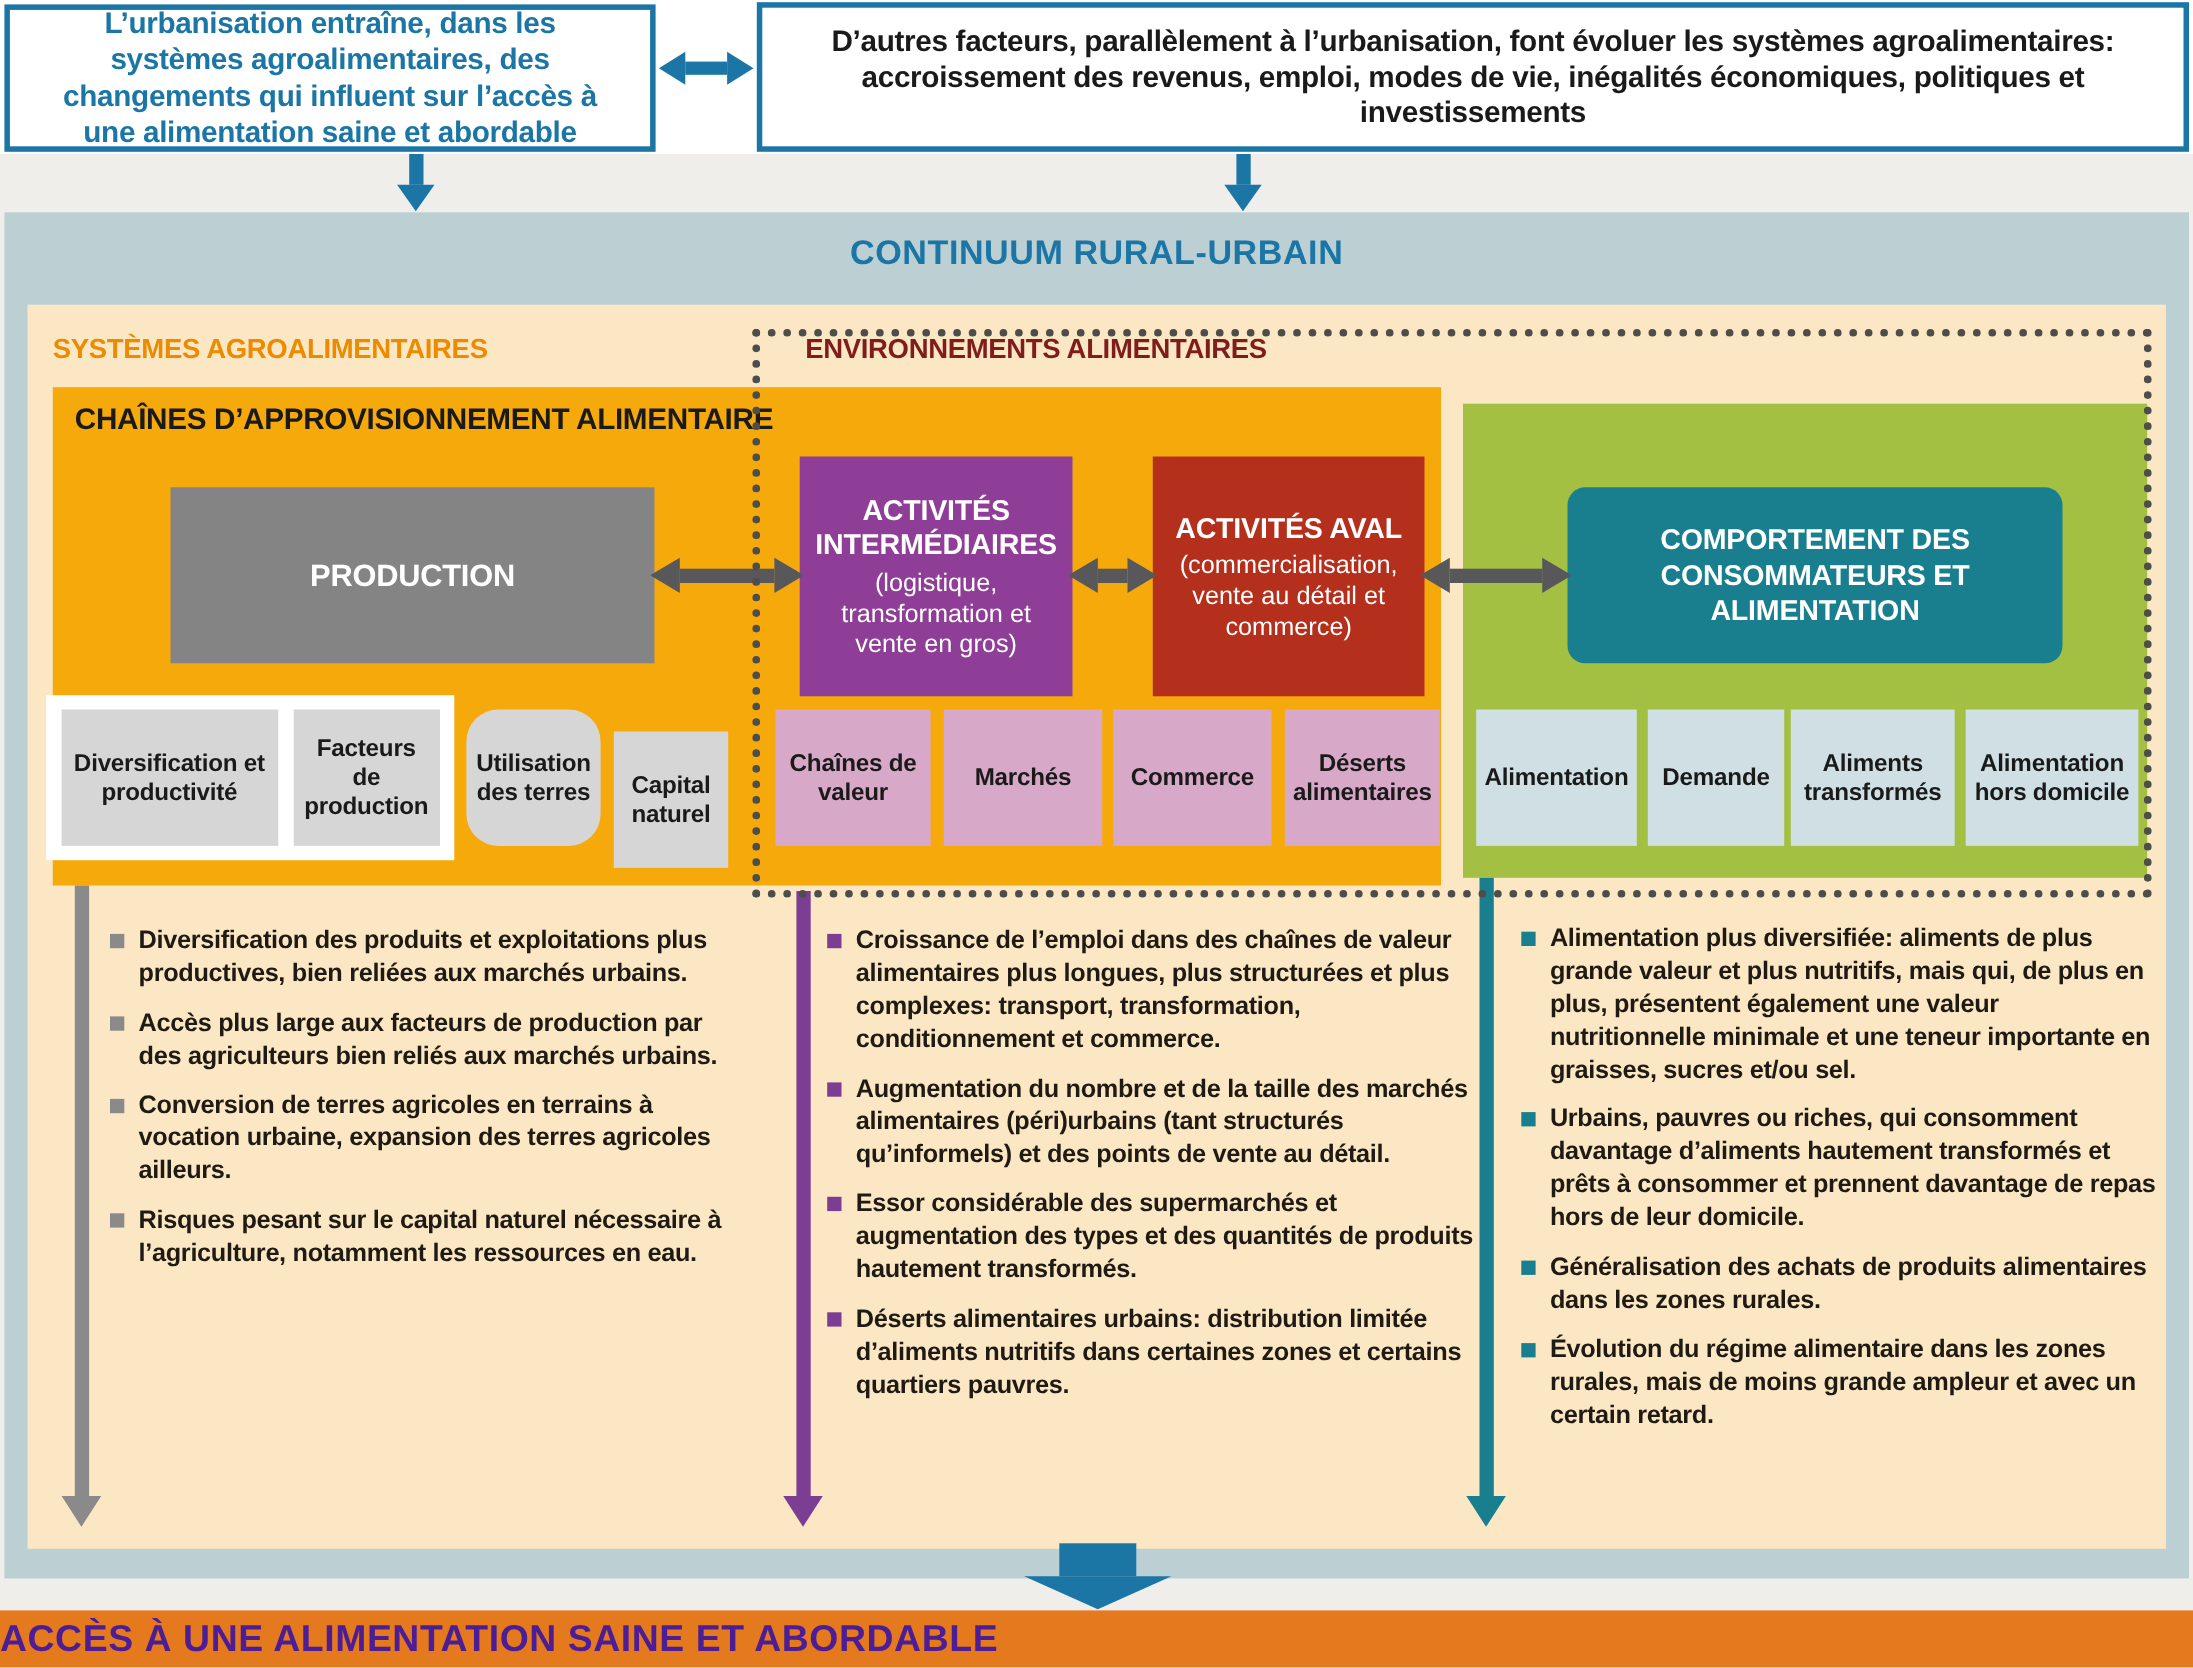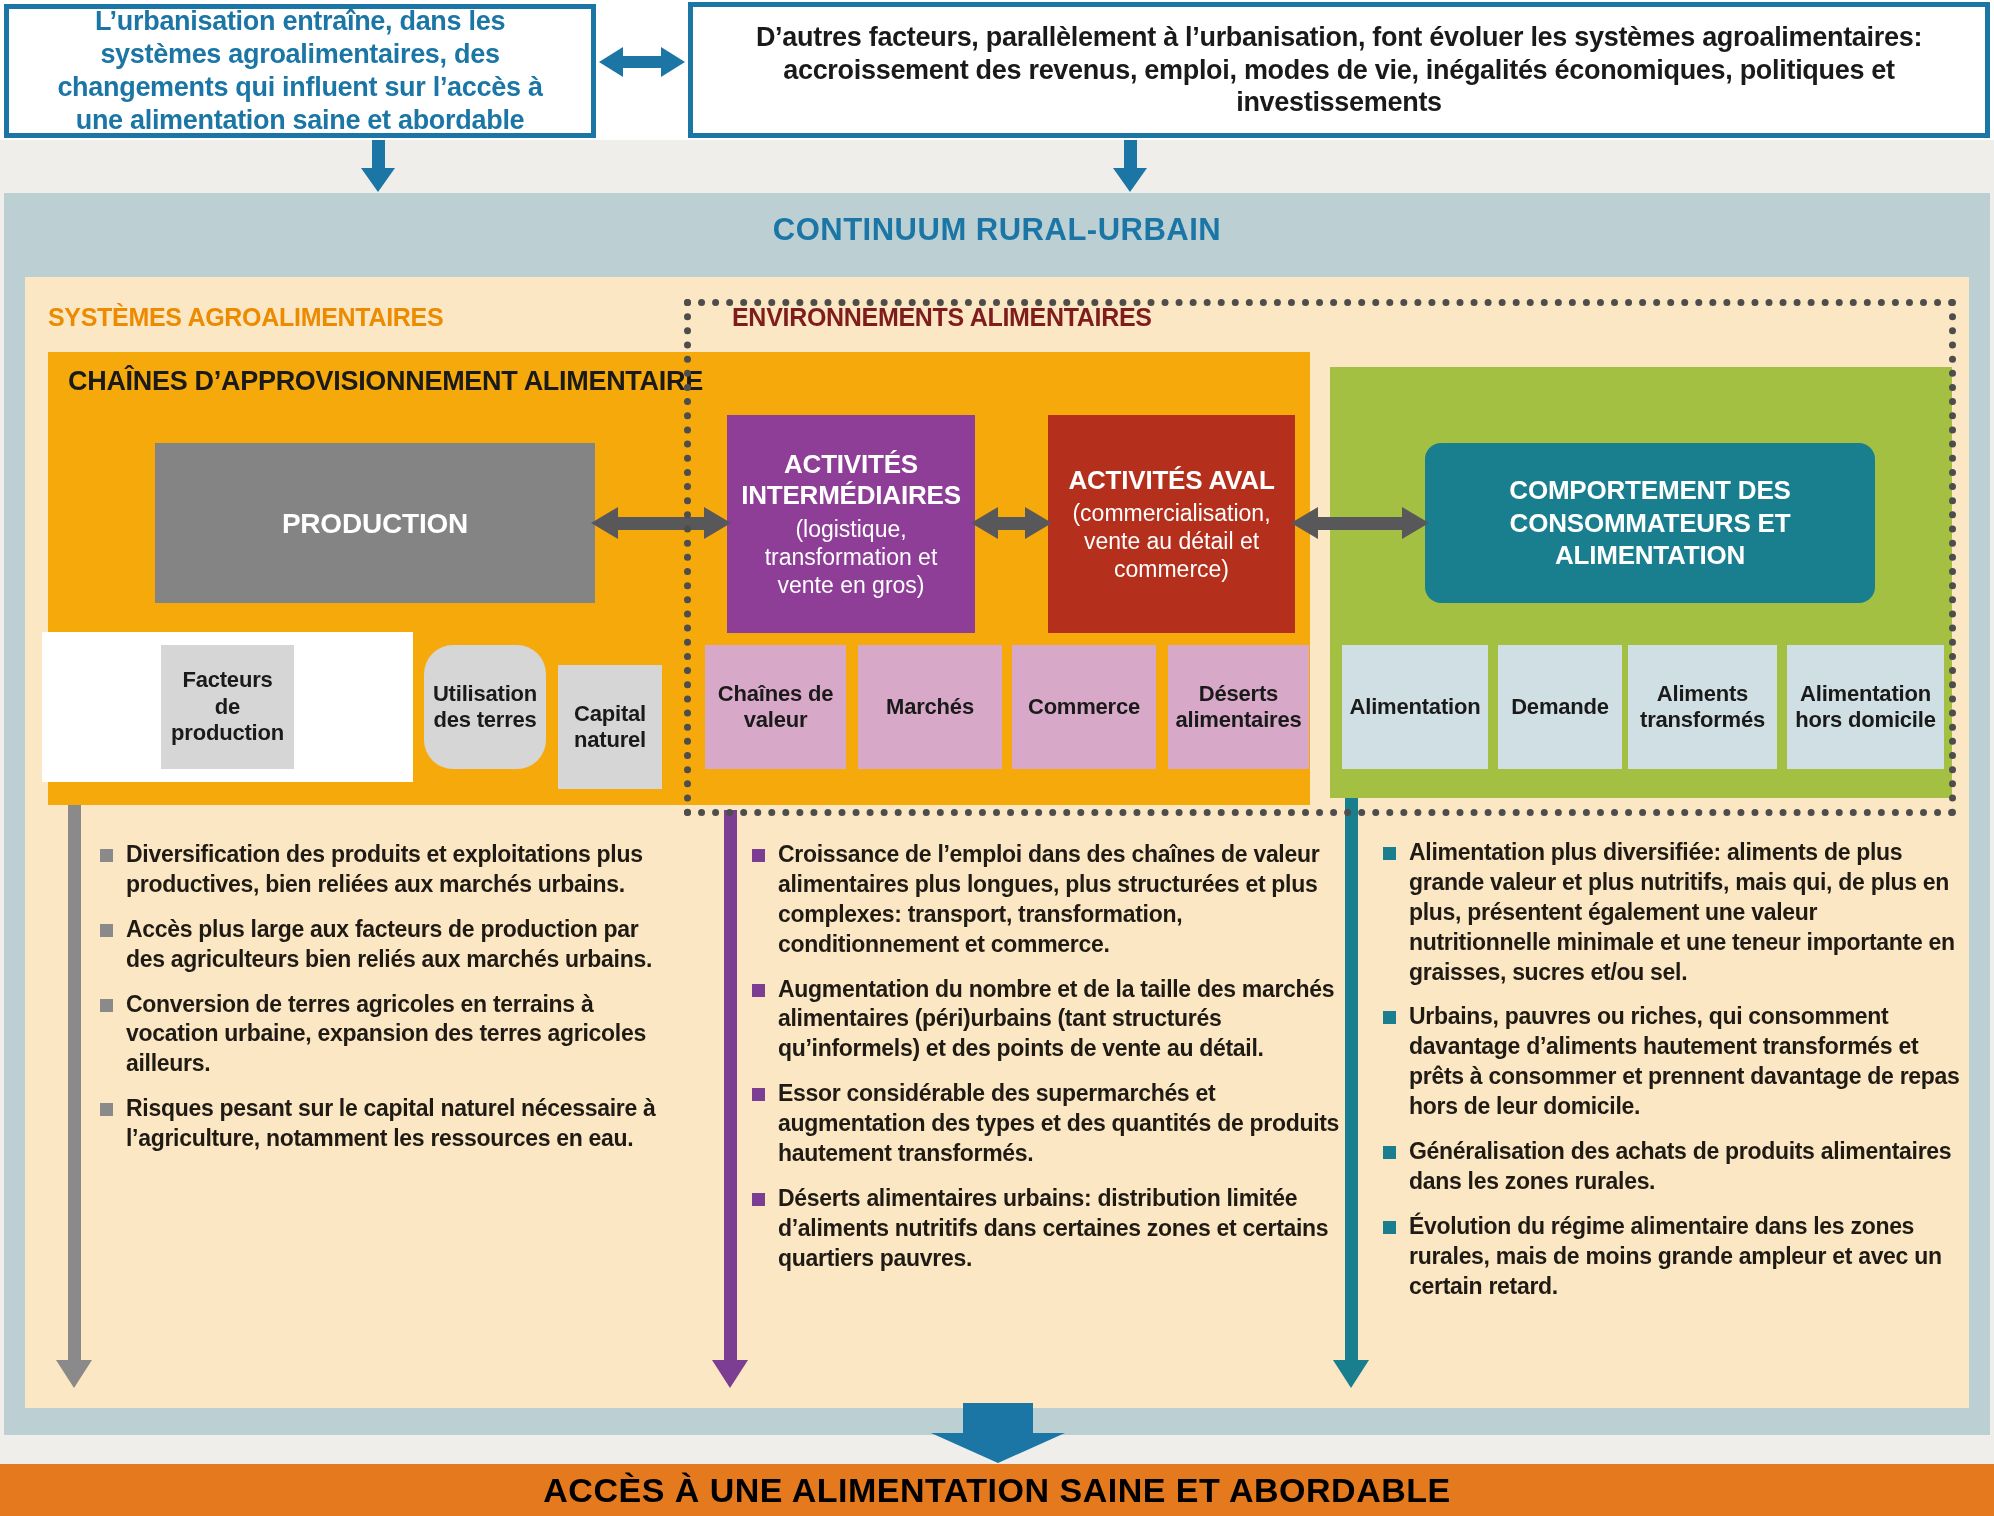--- a/index.html
+++ b/index.html
@@ -112,21 +112,21 @@
   .bl3{left:1383px;top:838px;width:577px;}
   .bl1 .sq{background:var(--bulletgray,#8A8A8A);}
   .bl2 .sq{background:var(--bulletpurple,#7C3E92);}
   .bl3 .sq{background:var(--bulletteal,#197F8F);}
 
   
   .big-arrow{left:931px;top:1403px;width:134px;height:60px;display:flex;flex-direction:column;align-items:center;z-index:7;}
   .big-arrow .bstem{width:70px;height:30px;background:var(--blue,#1B76A6);}
   .big-arrow .bhead{width:0;height:0;border-left:67px solid transparent;border-right:67px solid transparent;border-top:30px solid var(--blue,#1B76A6);}
   .banner{left:0;top:1464px;width:1994px;height:52px;background:var(--banner,#E5791E);
-    display:flex;align-items:center;justify-content:center;color:#000000;
+    display:flex;align-items:center;color:#4c1d95;
     font-size:34px;font-weight:bold;letter-spacing:0.5px;}
 </style>
 </head>
 <body>
 
 <div class="page">
 
   <div class="abs top-white"></div>
 
   <div class="abs top-box left">
@@ -186,20 +186,21 @@
       <span class="hline"></span>
       <span class="hr"></span>
   </div>
   <div class="abs harrow darrow darrow3">
     <span class="hl"></span>
       <span class="hline"></span>
       <span class="hr"></span>
   </div>
 
   <div class="abs group-white">
+    <div class="chip gray gw1">Diversification et productivité</div>
     <div class="chip gray gw2">Facteurs de production</div>
   </div>
   <div class="abs chip gray chip-ut">Utilisation des terres</div>
   <div class="abs chip gray chip-cap">Capital naturel</div>
 
   <div class="abs chip pink chip-cv">Chaînes de valeur</div>
   <div class="abs chip pink chip-ma">Marchés</div>
   <div class="abs chip pink chip-co">Commerce</div>
   <div class="abs chip pink chip-de">Déserts alimentaires</div>
 

